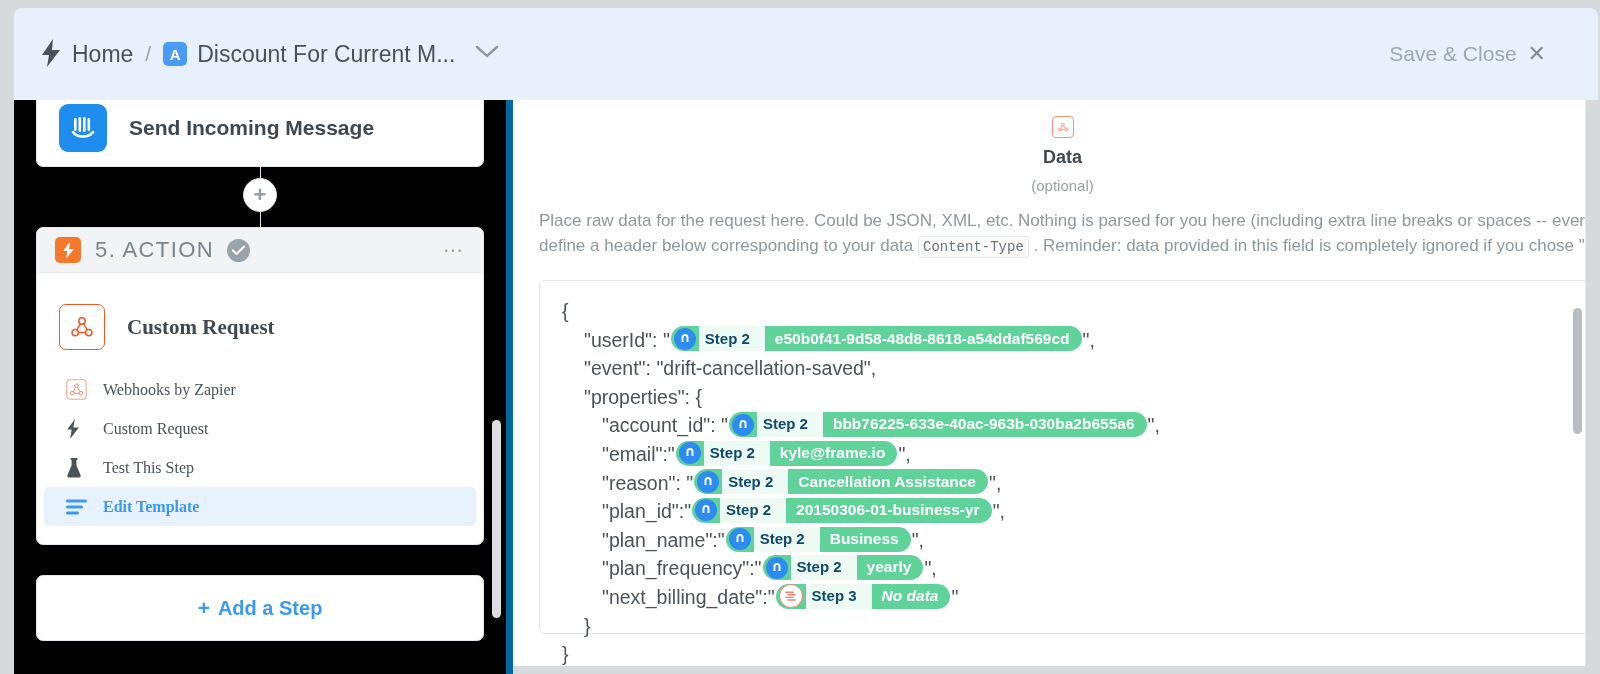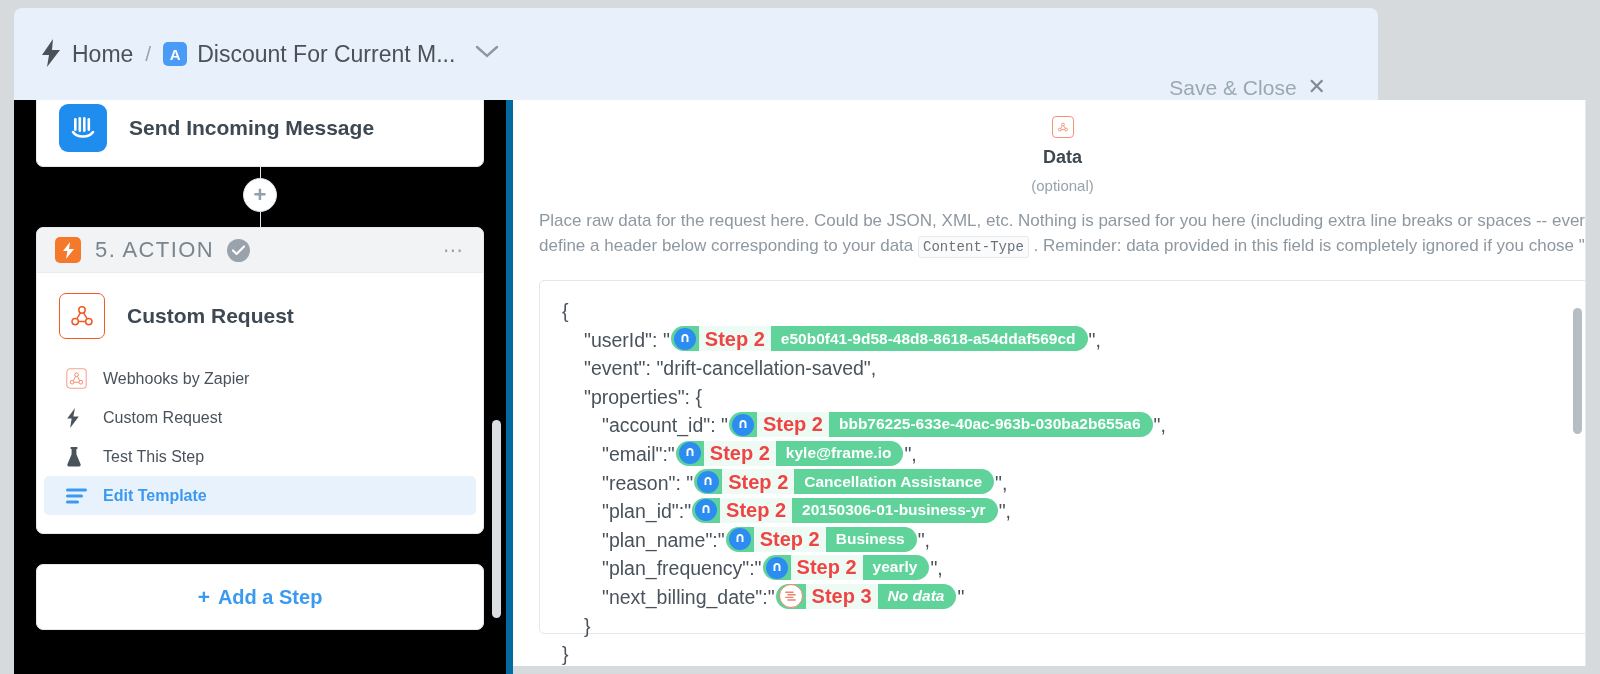--- a/index.html
+++ b/index.html
@@ -6,36 +6,36 @@
   body{
     width:1600px;height:674px;overflow:hidden;
     background:#d7dadd;
     font-family:"Liberation Sans","DejaVu Sans",sans-serif;
     -webkit-font-smoothing:antialiased;
   }
   .app{position:relative;width:1600px;height:674px;}
 
   
   .topbar{
-    position:absolute;left:14px;top:8px;width:1364px;height:92px;
+    position:absolute;left:14px;top:8px;width:1584px;height:92px;
     background:#e8f0fb;border-radius:8px 8px 0 0;
     display:flex;align-items:center;
   }
   .crumbs{display:flex;align-items:center;margin-left:26px;gap:10px;}
   .bolt-ic{width:22px;height:30px;display:inline-block;color:#4a5157;}
   .crumb-home{font-size:23px;color:#4a5157;font-weight:400;}
   .crumb-sep{font-size:21px;color:#9aa4ae;margin:0 2px;}
   .abadge{
     width:24px;height:24px;border-radius:5px;background:#4a9bf5;color:#fff;
     font-size:15px;font-weight:700;display:flex;align-items:center;justify-content:center;
   }
   .crumb-zap{font-size:23px;color:#4a5157;}
   .chev{margin-left:10px;color:#8b98a5;}
   .saveclose{
-    position:absolute;right:52px;top:0;height:92px;display:flex;align-items:flex-end;gap:11px;
+    position:absolute;right:52px;top:0;height:92px;display:flex;align-items:center;gap:11px;
     color:#9aa8b4;font-size:21px;
   }
   .xmark{font-size:22px;font-weight:700;color:#7e8a95;}
 
   
   .content{position:absolute;left:14px;top:100px;width:1572px;height:566px;display:flex;}
   .leftpane{
     width:492px;height:602px;background:#000000;position:relative;overflow:hidden;
     border-right:7px solid #0369a1;
   }
@@ -73,21 +73,21 @@
     width:26px;height:26px;border-radius:5px;background:#f5792a;color:#fff;
     display:flex;align-items:center;justify-content:center;font-size:16px;
   }
   .action-lbl{margin-left:14px;font-size:22px;letter-spacing:1.4px;color:#7a858f;font-weight:400;}
   .okcheck{
     margin-left:13px;width:23px;height:23px;border-radius:50%;background:#9aa3ab;color:#fff;
     display:flex;align-items:center;justify-content:center;font-size:13px;font-weight:700;
   }
   .dots{margin-left:auto;color:#9aa3ab;font-size:20px;letter-spacing:2px;line-height:8px;}
 
-  .action-body{padding:20px 0 18px 0;}
+  .action-body{padding:31px 0 18px 0;font-family:Liberation Serif, serif;}
   .req-row{display:flex;align-items:center;padding:0 0 0 22px;margin-bottom:20px;}
   .webhook-sq{
     width:44px;height:44px;border:1.5px solid #f05a28;border-radius:7px;
     display:flex;align-items:center;justify-content:center;background:#fff;
   }
   .req-title{margin-left:22px;font-size:21px;font-weight:700;color:#3d4852;}
 
   .menu-item{
     height:39px;display:flex;align-items:center;padding-left:22px;margin:0 7px;border-radius:5px;
     font-size:16px;color:#49525b;
@@ -138,22 +138,22 @@
   
   .pill{
     display:inline-flex;align-items:center;height:25px;border-radius:13px;background:#5fd39a;
     margin:0 1px;overflow:hidden;vertical-align:middle;position:relative;top:-1px;
   }
   .pill .p-ic{
     width:22px;height:22px;border-radius:50%;margin-left:3px;margin-right:0;
     display:flex;align-items:center;justify-content:center;flex:0 0 auto;
   }
   .pill .p-step{
-    background:#eefbf4;color:#ef4444;font-size:20px;font-weight:700;
-    padding:0 6px 0 6px;height:25px;display:flex;align-items:center;margin-left:3px;
+    background:#eefbf4;color:#0c4a6e;font-size:15px;font-weight:700;
+    padding:0 15px 0 6px;height:25px;display:flex;align-items:center;margin-left:3px;
   }
   .pill .p-val{
     color:#fff;font-size:15.5px;font-weight:700;padding:0 12px 0 10px;
     height:25px;display:flex;align-items:center;white-space:nowrap;
   }
   .pill .p-val.italic{font-style:italic;}
   .drift-ic{background:#2d8cf0;}
   .fmt-ic{background:#fff;border:1.2px solid #f0836a;border-radius:4px;width:20px;height:20px;margin-left:4px;}
 
   .rscroll{

